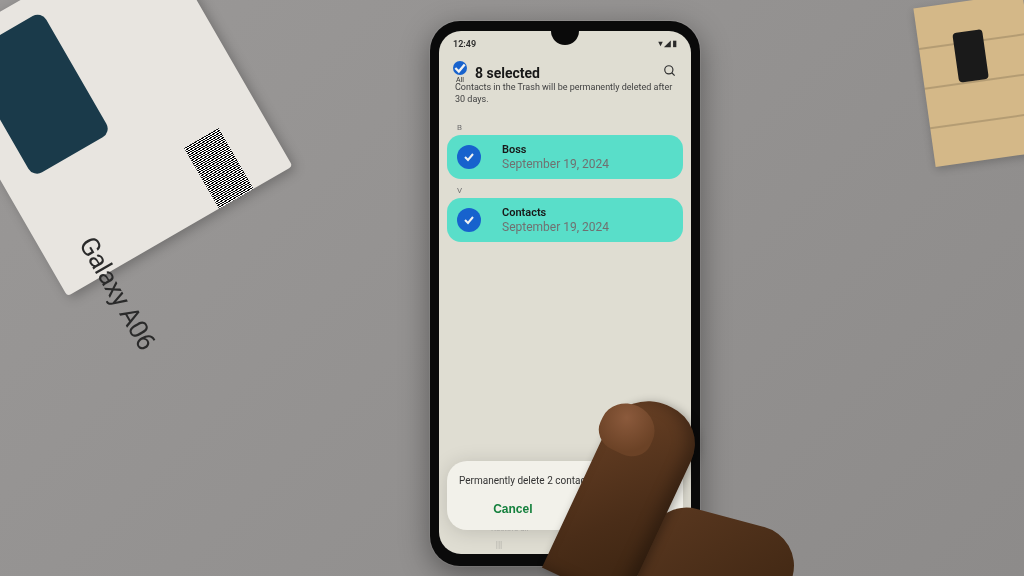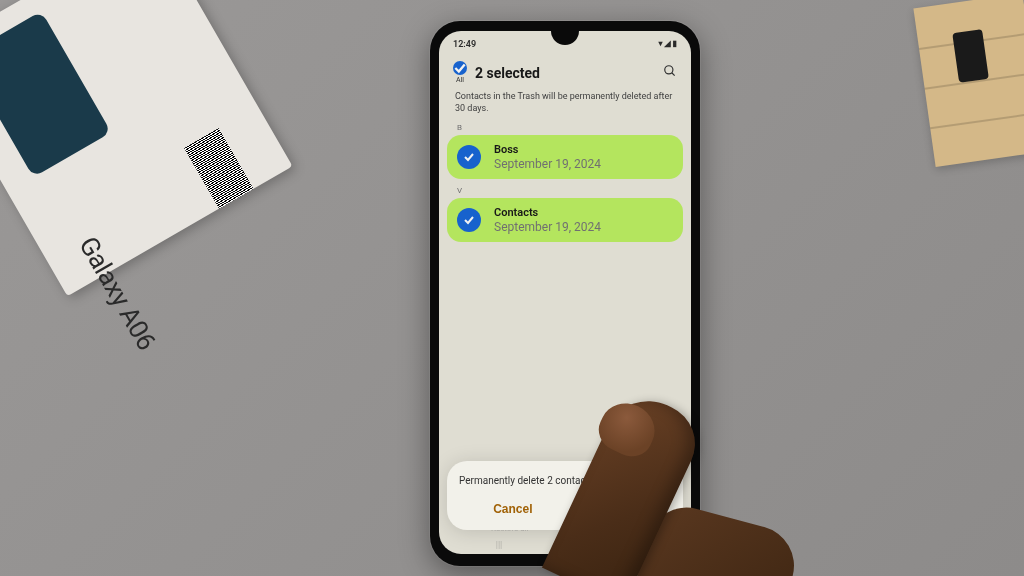--- a/index.html
+++ b/index.html
@@ -158,46 +158,46 @@
       color: #fff;
       font-size: 8px;
     }
     .select-all-label { font-size: 7px; color: #333; }
     .header-title { font-size: 14px; font-weight: 700; color: #1a1a1a; flex: 1; }
     .search-btn { font-size: 14px; color: #333; }
 
     
     .info-text {
       position: absolute;
-      top: 59px;
+      top: 50px;
       padding: 0 16px;
       font-size: 9px;
       line-height: 1.35;
       color: #444;
     }
 
     
     .list {
       position: absolute;
       top: 89px;
       width: 100%;
       padding: 0 8px;
     }
     .section-letter {
       font-size: 8px;
       color: #777;
       padding: 3px 0 3px 10px;
     }
     .contact-item {
-      background: #bef264;
+      background: #5eead4;
       border-radius: 14px;
       padding: 8px 10px;
       display: flex;
       align-items: center;
-      gap: 13px;
+      gap: 21px;
       margin-bottom: 4px;
     }
     .check-circle {
       width: 24px;
       height: 24px;
       border-radius: 50%;
       background: #1968d9;
       display: flex;
       align-items: center;
       justify-content: center;
@@ -234,21 +234,21 @@
       display: flex;
       justify-content: space-around;
     }
     .dialog-btn {
       font-size: 12px;
       font-weight: 600;
       padding: 6px 12px;
       background: none;
       border: none;
     }
-    .btn-cancel { color: #a16207; }
+    .btn-cancel { color: #15803d; }
     .btn-delete { color: #d93025; }
 
     
     .bottom-bar-shadow {
       position: absolute;
       bottom: 16px;
       left: 8px;
       right: 8px;
       height: 20px;
       font-size: 8px;
@@ -344,21 +344,21 @@
 
     <div class="header">
       <div class="select-all">
         <div class="select-all-check">
           <svg viewBox="0 0 12 12">
               <path d="M2 6 L5 9 L10 3" stroke="#fff" stroke-width="2" fill="none"></path>
             </svg>
         </div>
         <span class="select-all-label">All</span>
       </div>
-      <div class="header-title">2 selected</div>
+      <div class="header-title">8 selected</div>
       <div class="search-btn">
         <svg width="14" height="14" viewBox="0 0 24 24" fill="none" stroke="#333" stroke-width="2">
             <circle cx="10" cy="10" r="7"></circle>
             <line x1="20" y1="20" x2="15" y2="15"></line>
           </svg>
       </div>
     </div>
 
     <div class="info-text">Contacts in the Trash will be permanently deleted after 30 days.</div>
 

